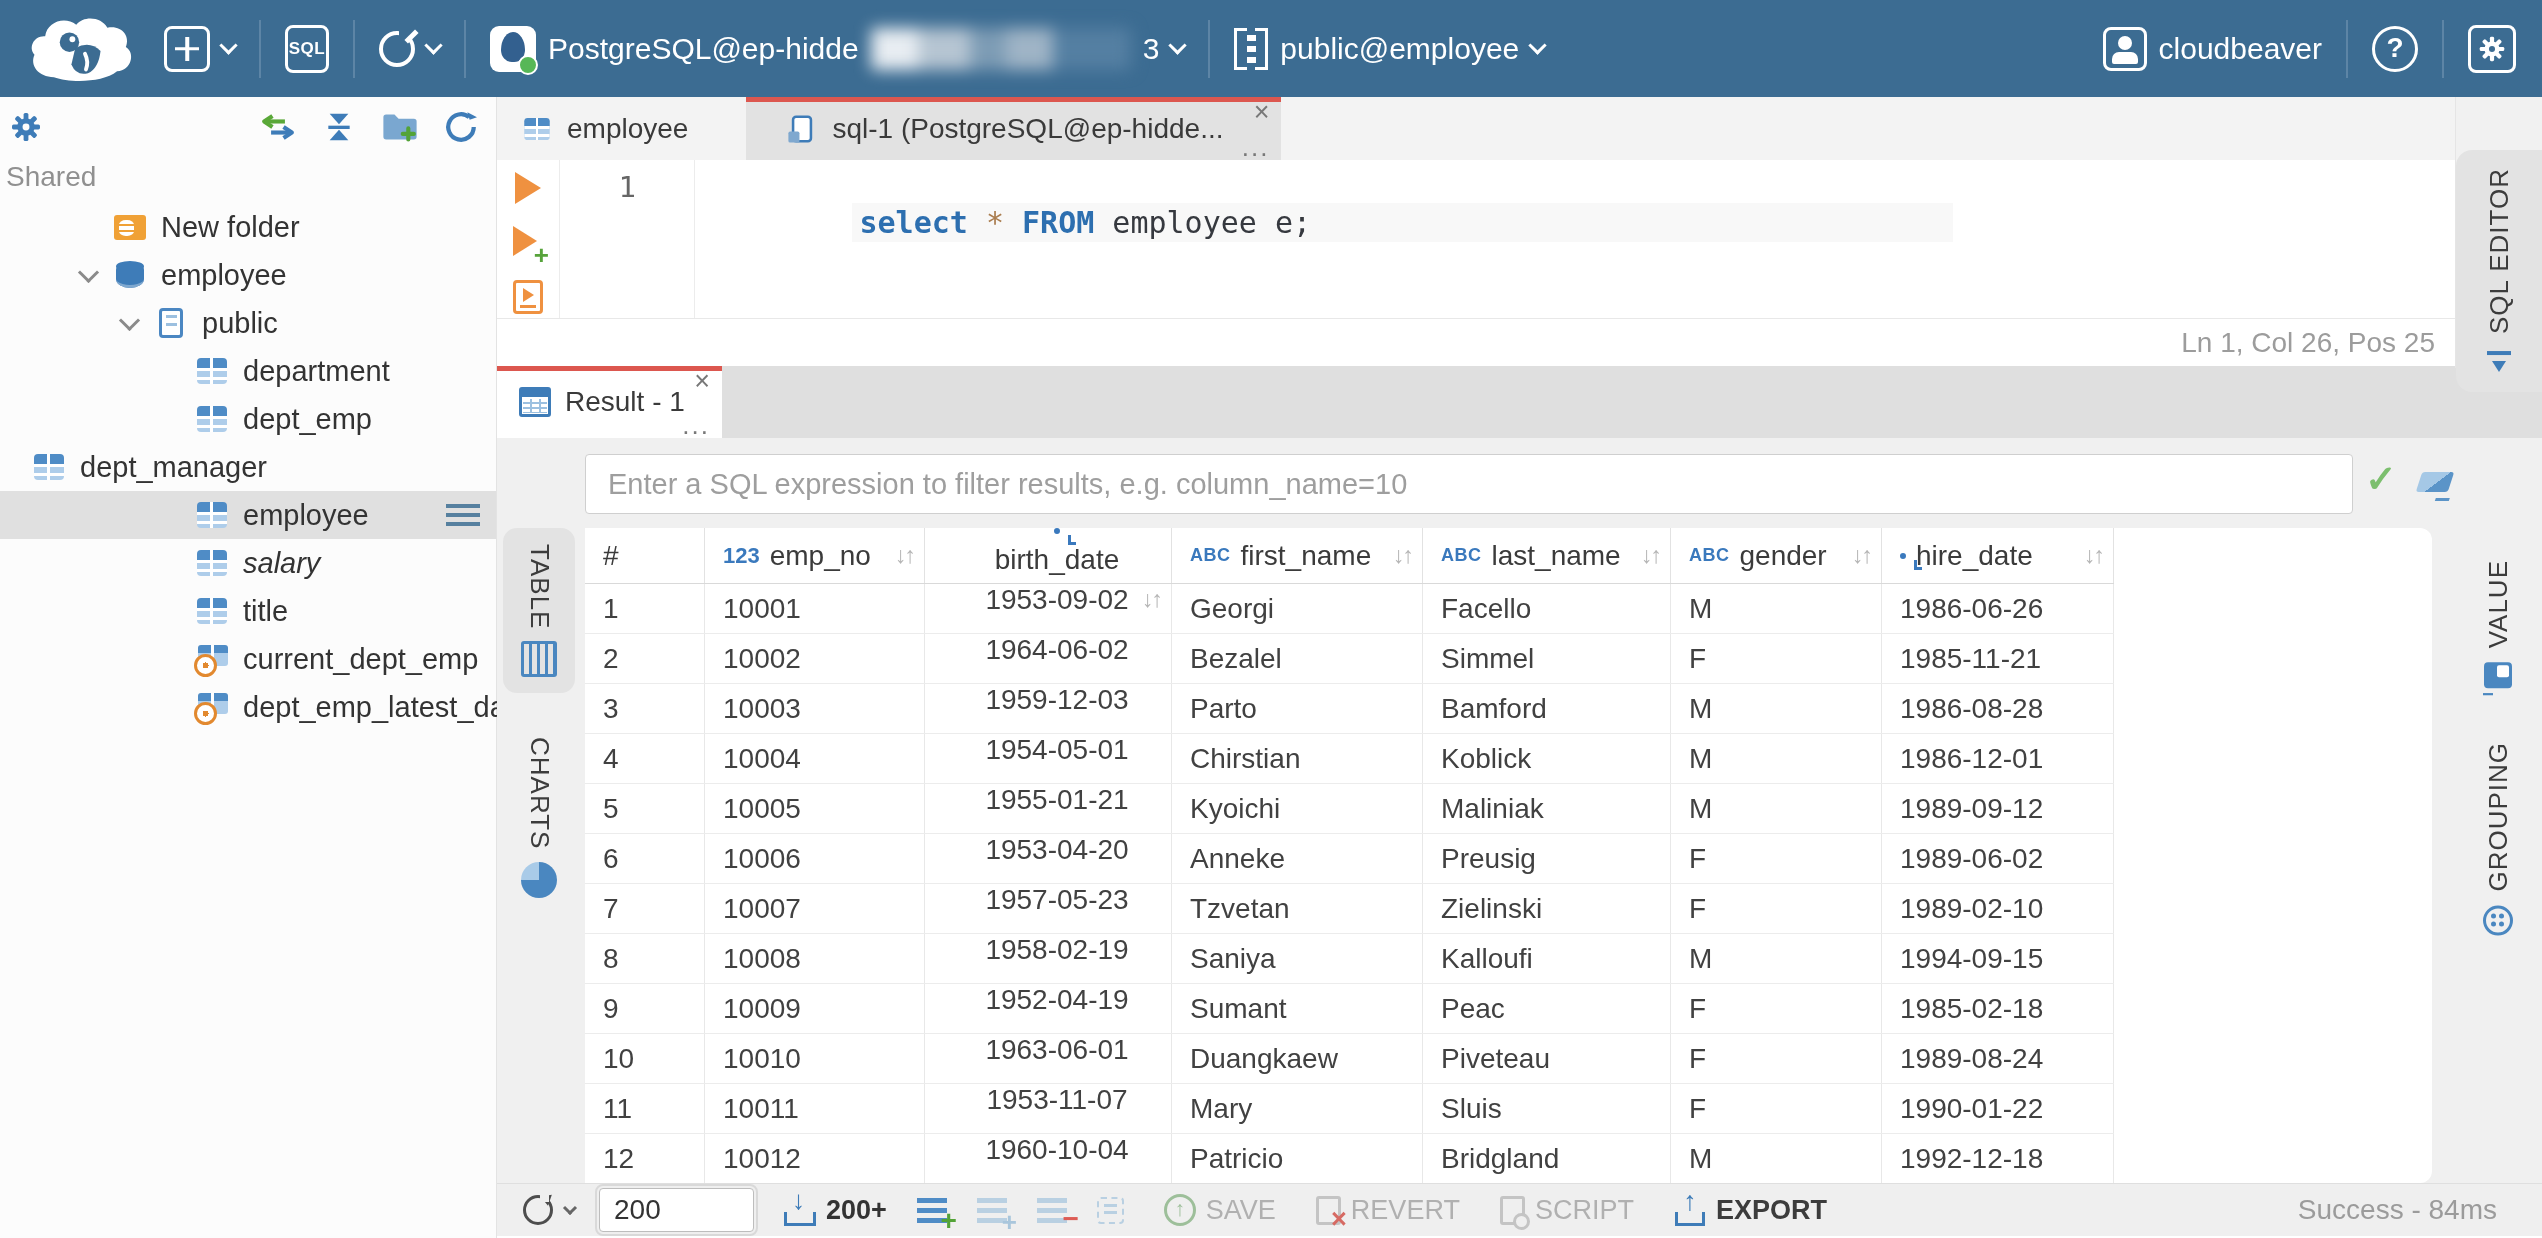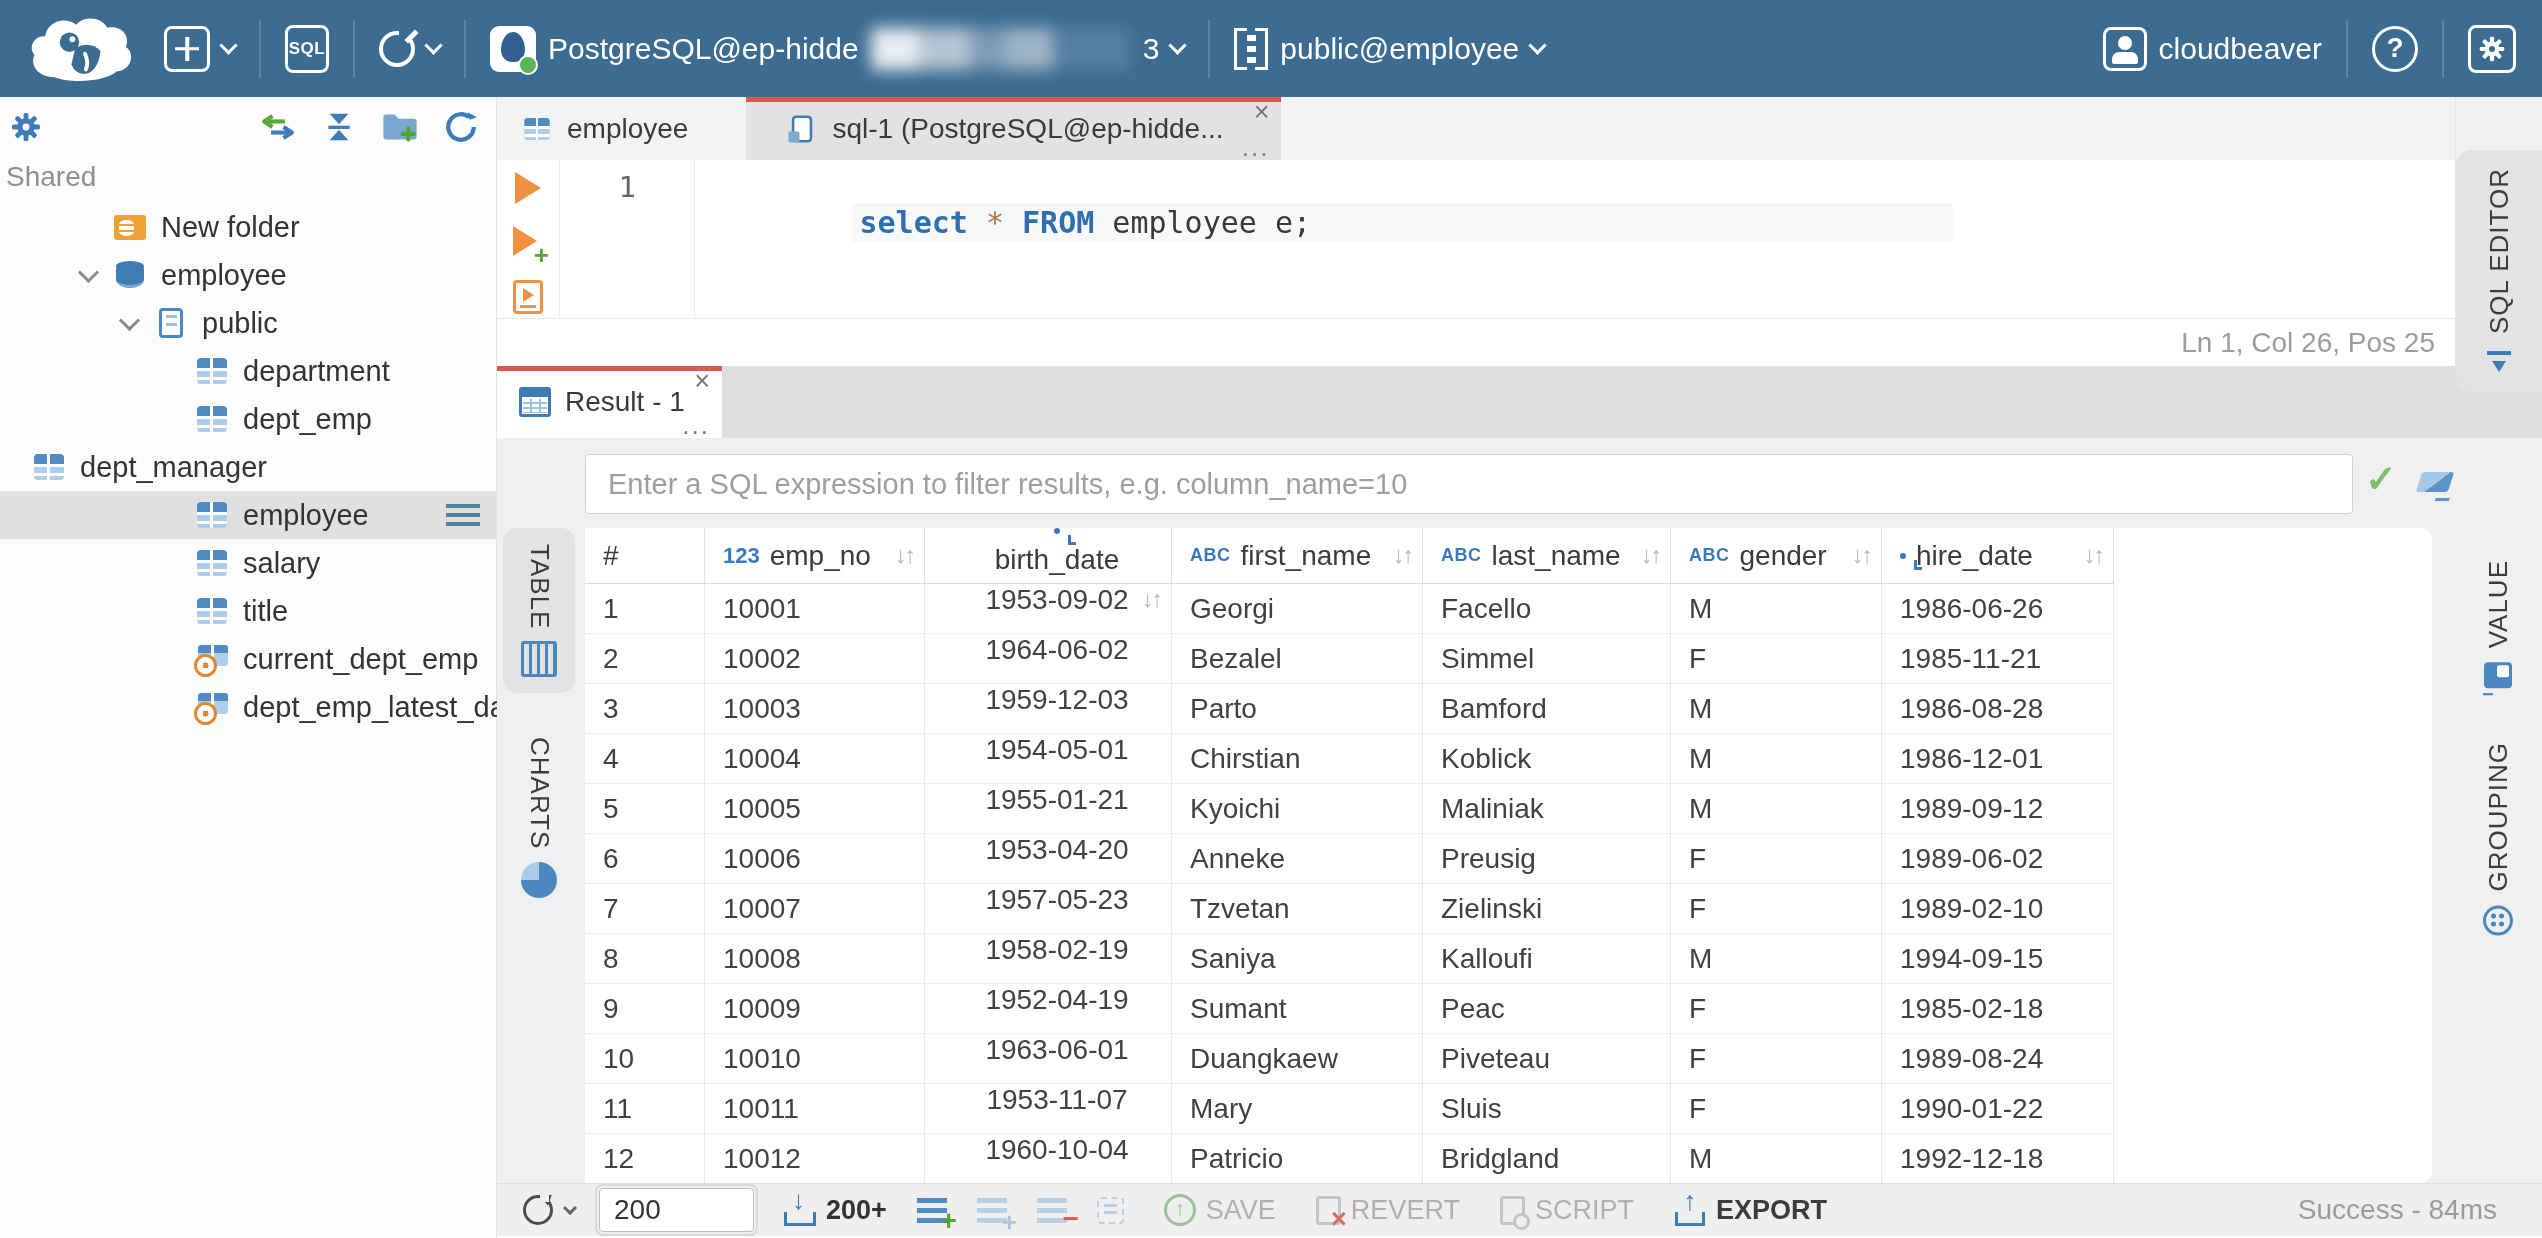--- a/index.html
+++ b/index.html
@@ -362,21 +362,21 @@
 
         <div class="tree-row selected" style="padding-left: 163px;">
           <span class="chev" style="visibility: hidden;"></span>
           <span class="tic ic-table"></span>
           <span class="tlabel">employee</span>
           <span class="ic-menu-wrap">
             <span class="ic-menu"></span>
           </span>
         </div>
 
-        <div class="tree-row" style="padding-left: 163px;">
+        <div class="tree-row" style="padding-left: 163px; font-style: italic;">
           <span class="chev" style="visibility: hidden;"></span>
           <span class="tic ic-table"></span>
           <span class="tlabel">salary</span>
 
         </div>
 
         <div class="tree-row" style="padding-left: 163px;">
           <span class="chev" style="visibility: hidden;"></span>
           <span class="tic ic-table"></span>
           <span class="tlabel">title</span>

